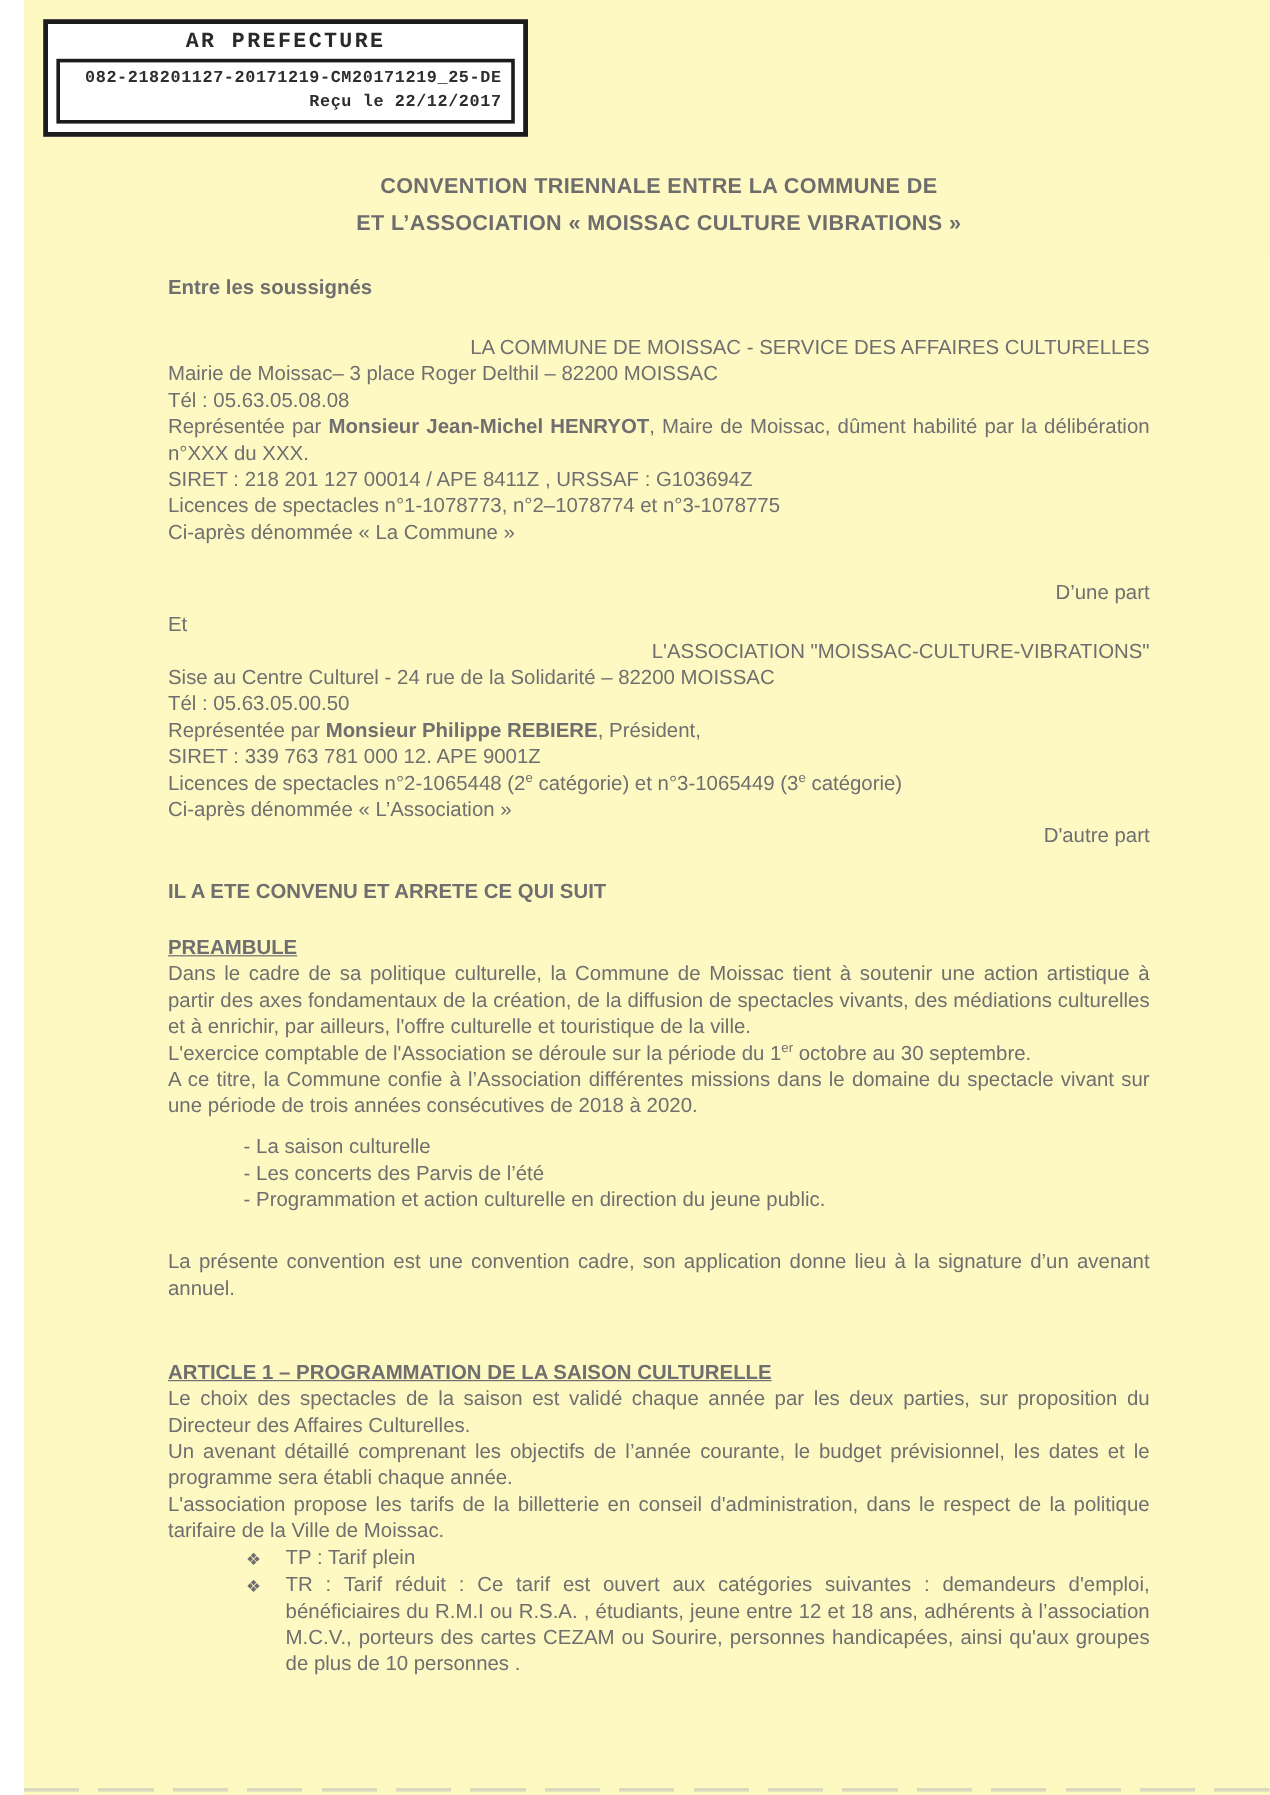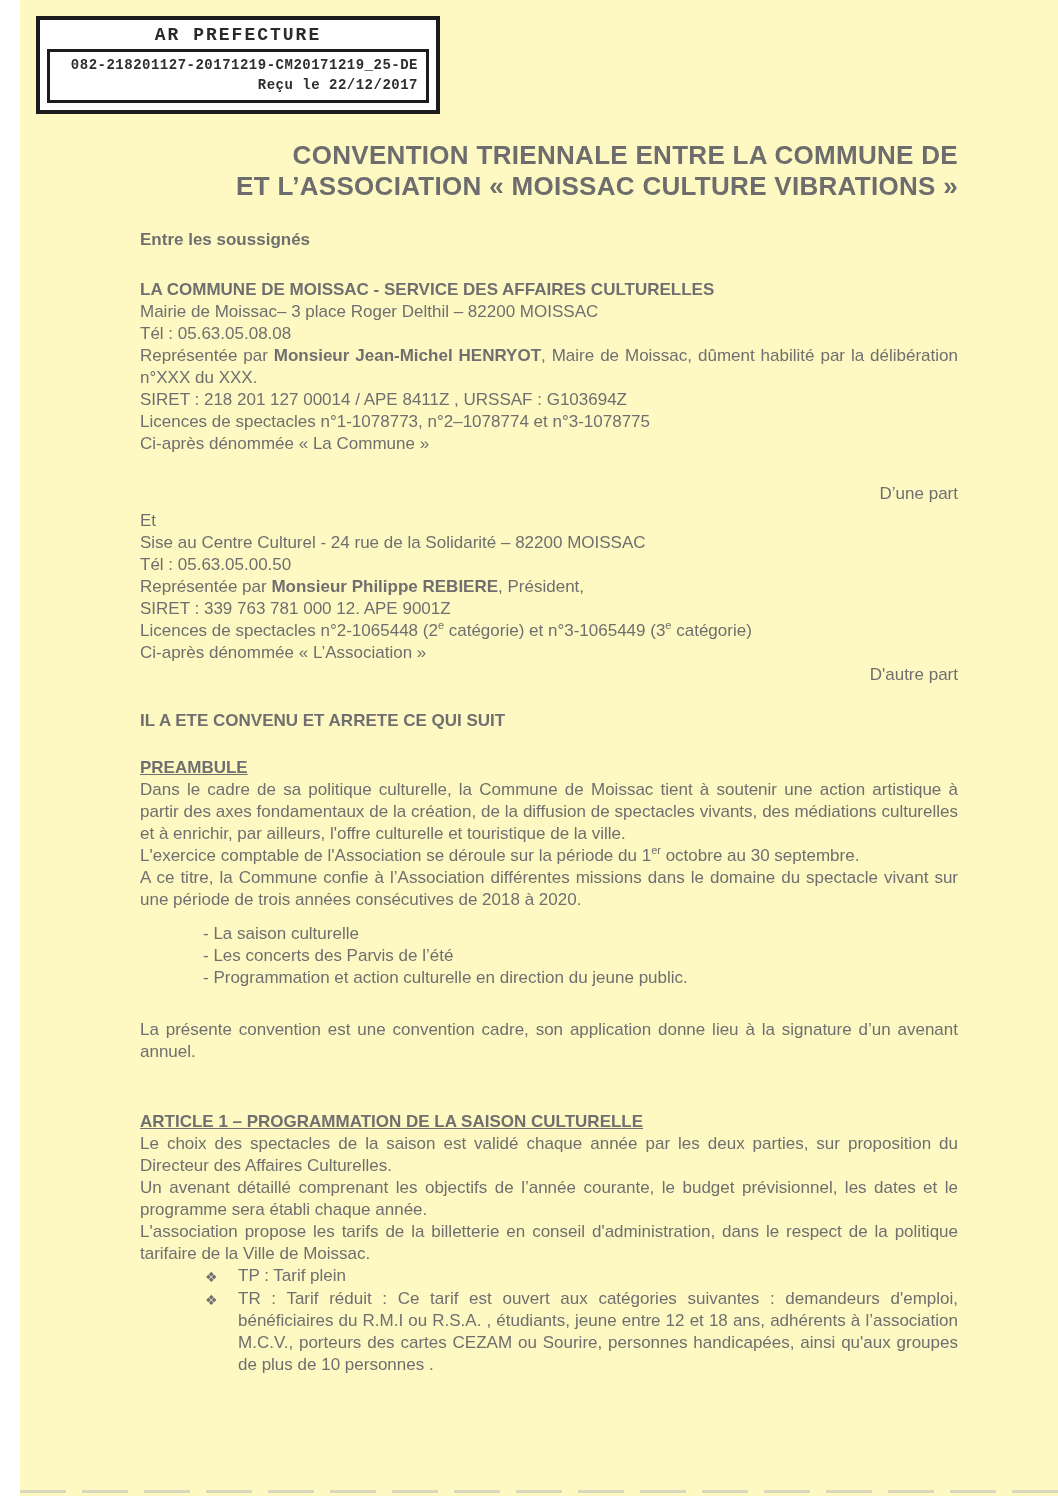--- a/index.html
+++ b/index.html
@@ -32,26 +32,26 @@
     text-align:right;
   }
 
   
   .content {
     position:absolute; left:120px; top:0; width:818px;
     font-size:17px; line-height:22px;
   }
   .title-block {
     margin-top:140px;
-    text-align:right; font-weight:bold;
-    font-size:26px; line-height:31px; color:#6d6d6d;
+    text-align:center; font-weight:bold;
+    font-size:18px; line-height:31px; color:#6d6d6d;
     letter-spacing:0.3px;
   }
   .intro { margin-top:27px; font-weight:bold; }
-  .block-heading { font-weight:bold; }
+  .block-heading { font-weight:normal;text-align:right; }
   .para { text-align:justify; }
   .mt-28 { margin-top:28px; }
   .part-right { text-align:right; margin-top:28px; }
   .section-heading { font-weight:bold; margin-top:24px; }
   .preambule-heading { font-weight:bold; text-decoration:underline; margin-top:25px; }
   .missions { margin-top:12px; padding-left:63px; }
   .p4 { margin-top:30px; }
   .article-heading { font-weight:bold; text-decoration:underline; margin-top:48px; }
   .bullet-row { display:flex; padding-left:65px; }
   .bullet-marker { width:33px; flex:0 0 33px; font-size:14px; padding-top:1px; }
@@ -96,20 +96,21 @@
       <div>SIRET : 218 201 127 00014 / APE 8411Z , URSSAF : G103694Z</div>
       <div>Licences de spectacles n°1-1078773, n°2–1078774 et n°3-1078775</div>
       <div>Ci-après dénommée « La Commune »</div>
     </div>
 
     <div class="part-right">D’une part</div>
 
     <div style="margin-top:5px;">Et</div>
 
     <div>
+      <div class="block-heading">L'ASSOCIATION "MOISSAC-CULTURE-VIBRATIONS"</div>
       <div>Sise au Centre Culturel - 24 rue de la Solidarité – 82200 MOISSAC</div>
       <div>Tél : 05.63.05.00.50</div>
       <p class="para"><span>Représentée par </span><b>Monsieur Philippe REBIERE</b><span>, Président,</span></p>
       <div>SIRET : 339 763 781 000 12. APE 9001Z</div>
       <div><span>Licences de spectacles n°2-1065448 (2</span><sup>e</sup><span> catégorie) et n°3-1065449 (3</span><sup>e</sup><span> catégorie)</span></div>
       <div>Ci-après dénommée « L’Association »</div>
     </div>
 
     <div class="part-right" style="margin-top:0;">D'autre part</div>
 

